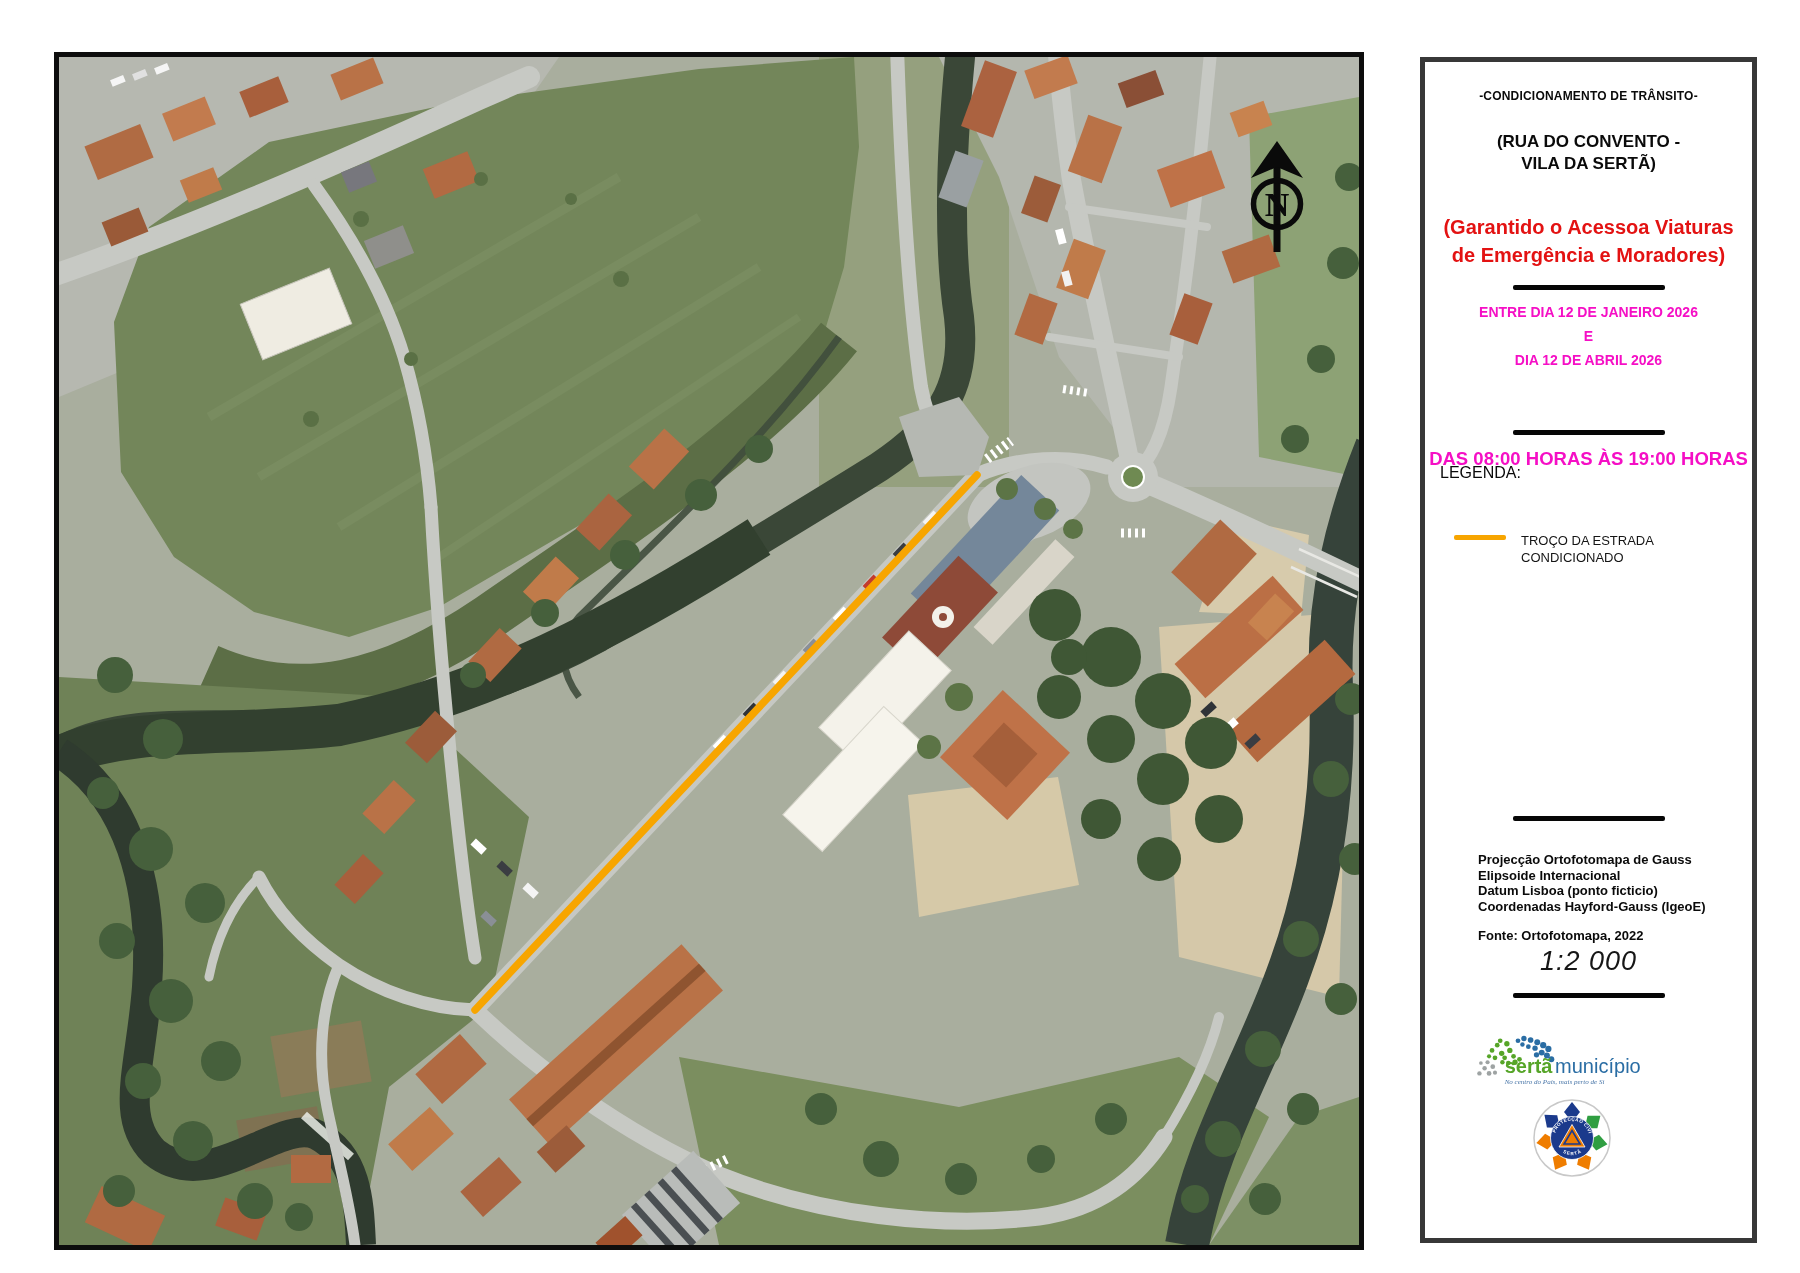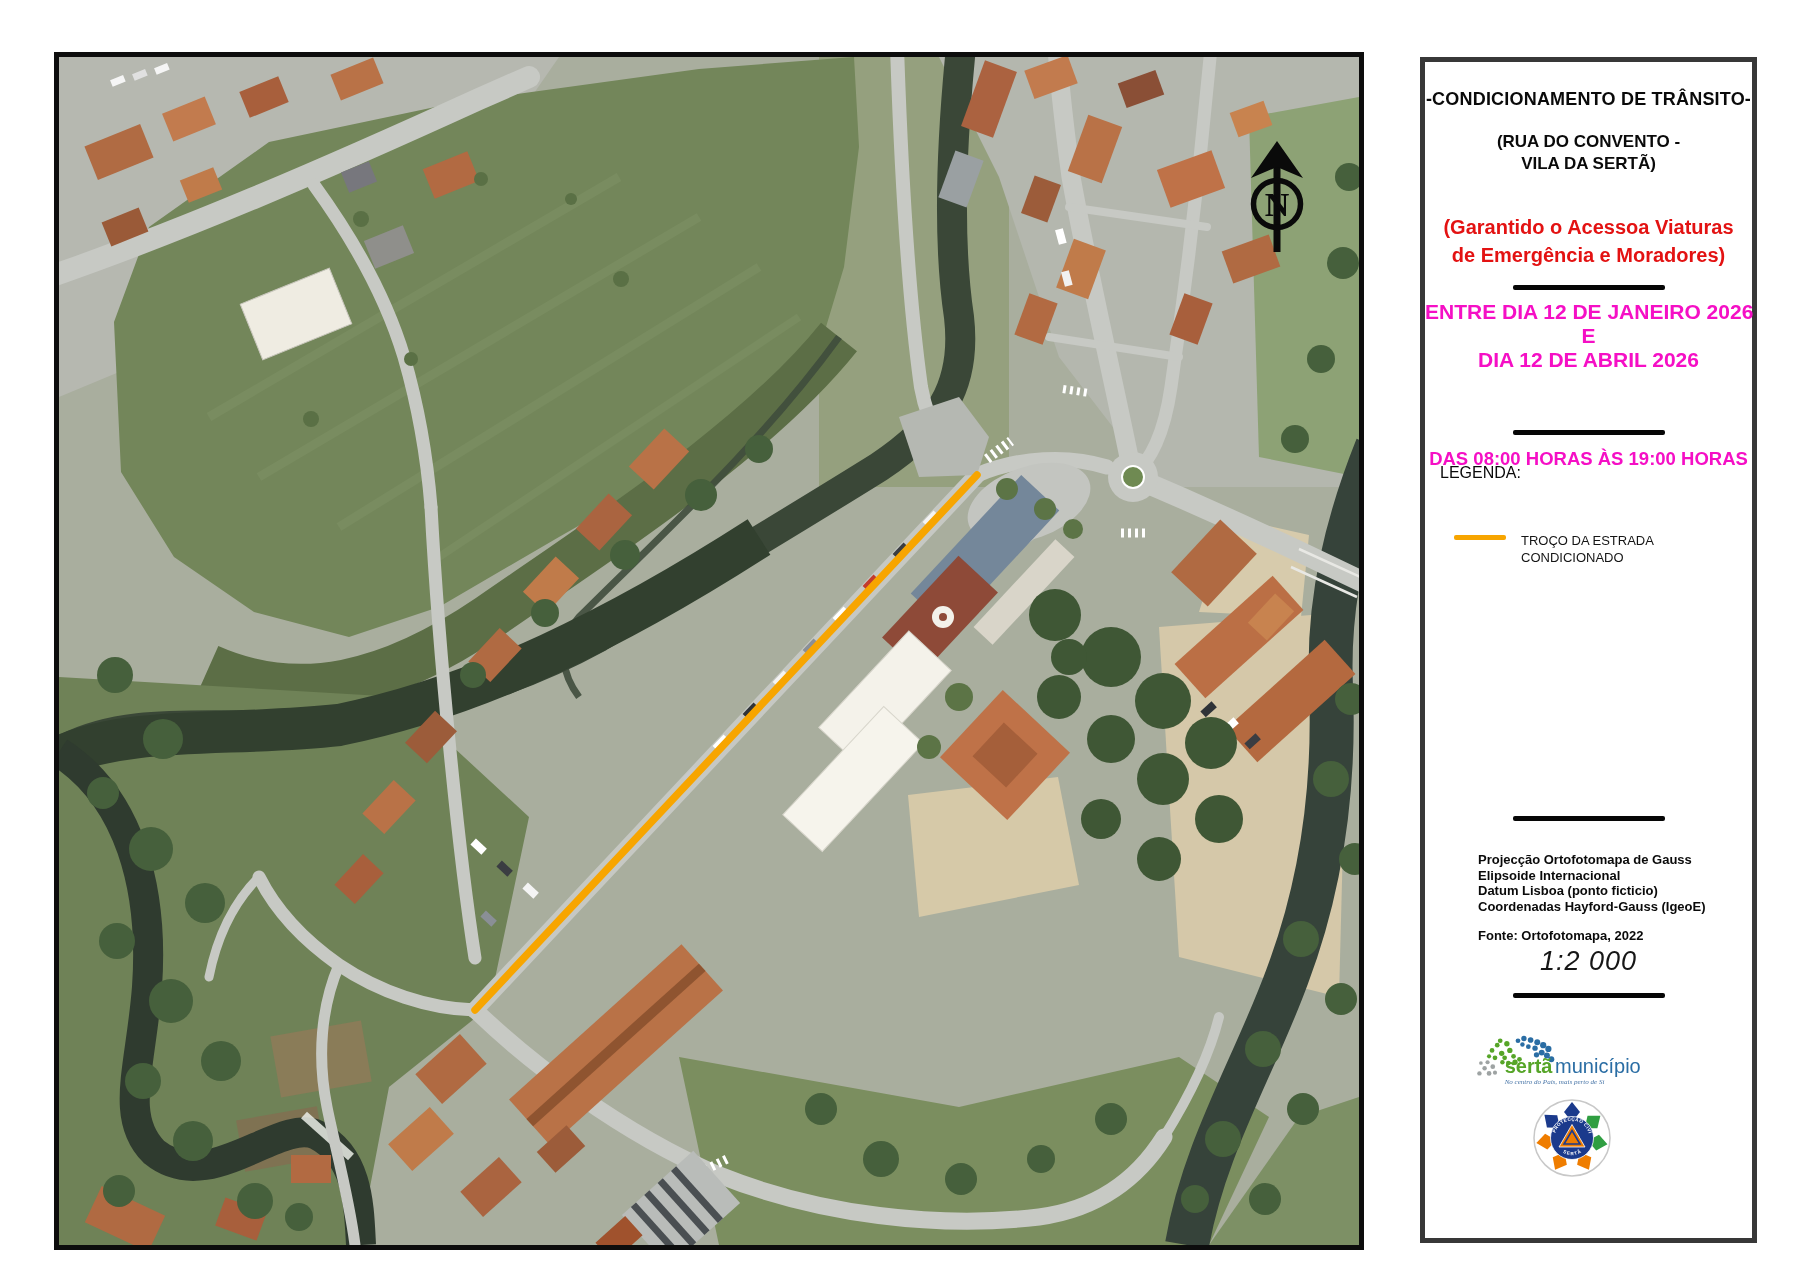--- a/index.html
+++ b/index.html
@@ -6,24 +6,24 @@
   .page{position:relative;width:1800px;height:1273px;background:#fff;overflow:hidden;
         font-family:"Liberation Sans",sans-serif;}
   
   .map-frame{position:absolute;left:54px;top:52px;width:1300px;height:1188px;
              border:5px solid #0d0d0d;background:#a9ae9e;}
   .map-frame svg{display:block;width:1300px;height:1188px;}
   
   .panel{position:absolute;left:1420px;top:57px;width:337px;height:1186px;
          border:5px solid #383838;background:#fff;box-sizing:border-box;}
   .panel .abs{position:absolute;left:0;width:100%;text-align:center;white-space:nowrap;overflow:visible;}
-  .p-title{top:27px;font-size:18px;font-weight:bold;color:#0a0a0a;letter-spacing:.2px;}
+  .p-title{top:27px;font-size:12px;font-weight:bold;color:#0a0a0a;letter-spacing:.2px;}
   .p-loc{top:69px;font-size:17px;font-weight:bold;color:#0a0a0a;line-height:22px;}
   .p-red{top:151px;font-size:20px;font-weight:bold;color:var(--red);line-height:28px;}
-  .p-period{top:238px;font-size:21px;font-weight:bold;color:var(--magenta);line-height:24px;}
+  .p-period{top:238px;font-size:14px;font-weight:bold;color:var(--magenta);line-height:24px;}
   .p-hours{top:338px;font-size:18.5px;font-weight:bold;color:var(--magenta);margin-top:48px;}
   .divider{position:absolute;left:50%;transform:translateX(-50%);width:152px;height:5px;
            background:#060606;border-radius:2px;}
   .d1{top:223px;} .d2{top:368px;} .d3{top:754px;} .d4{top:931px;}
   .p-legenda{position:absolute;top:402px;left:15px;font-size:16px;font-weight:normal;color:#0a0a0a;}
   .legend-row{position:absolute;top:462px;left:0;width:100%;}
   .legend-swatch{position:absolute;left:29px;top:11px;width:52px;height:5px;
                  background:var(--route-orange);border-radius:2px;}
   .legend-label{position:absolute;left:96px;top:8px;font-size:13px;color:#151515;line-height:17px;}
   .p-proj{position:absolute;top:790px;left:53px;font-size:13px;font-weight:bold;color:#0a0a0a;line-height:15.5px;white-space:nowrap;}

